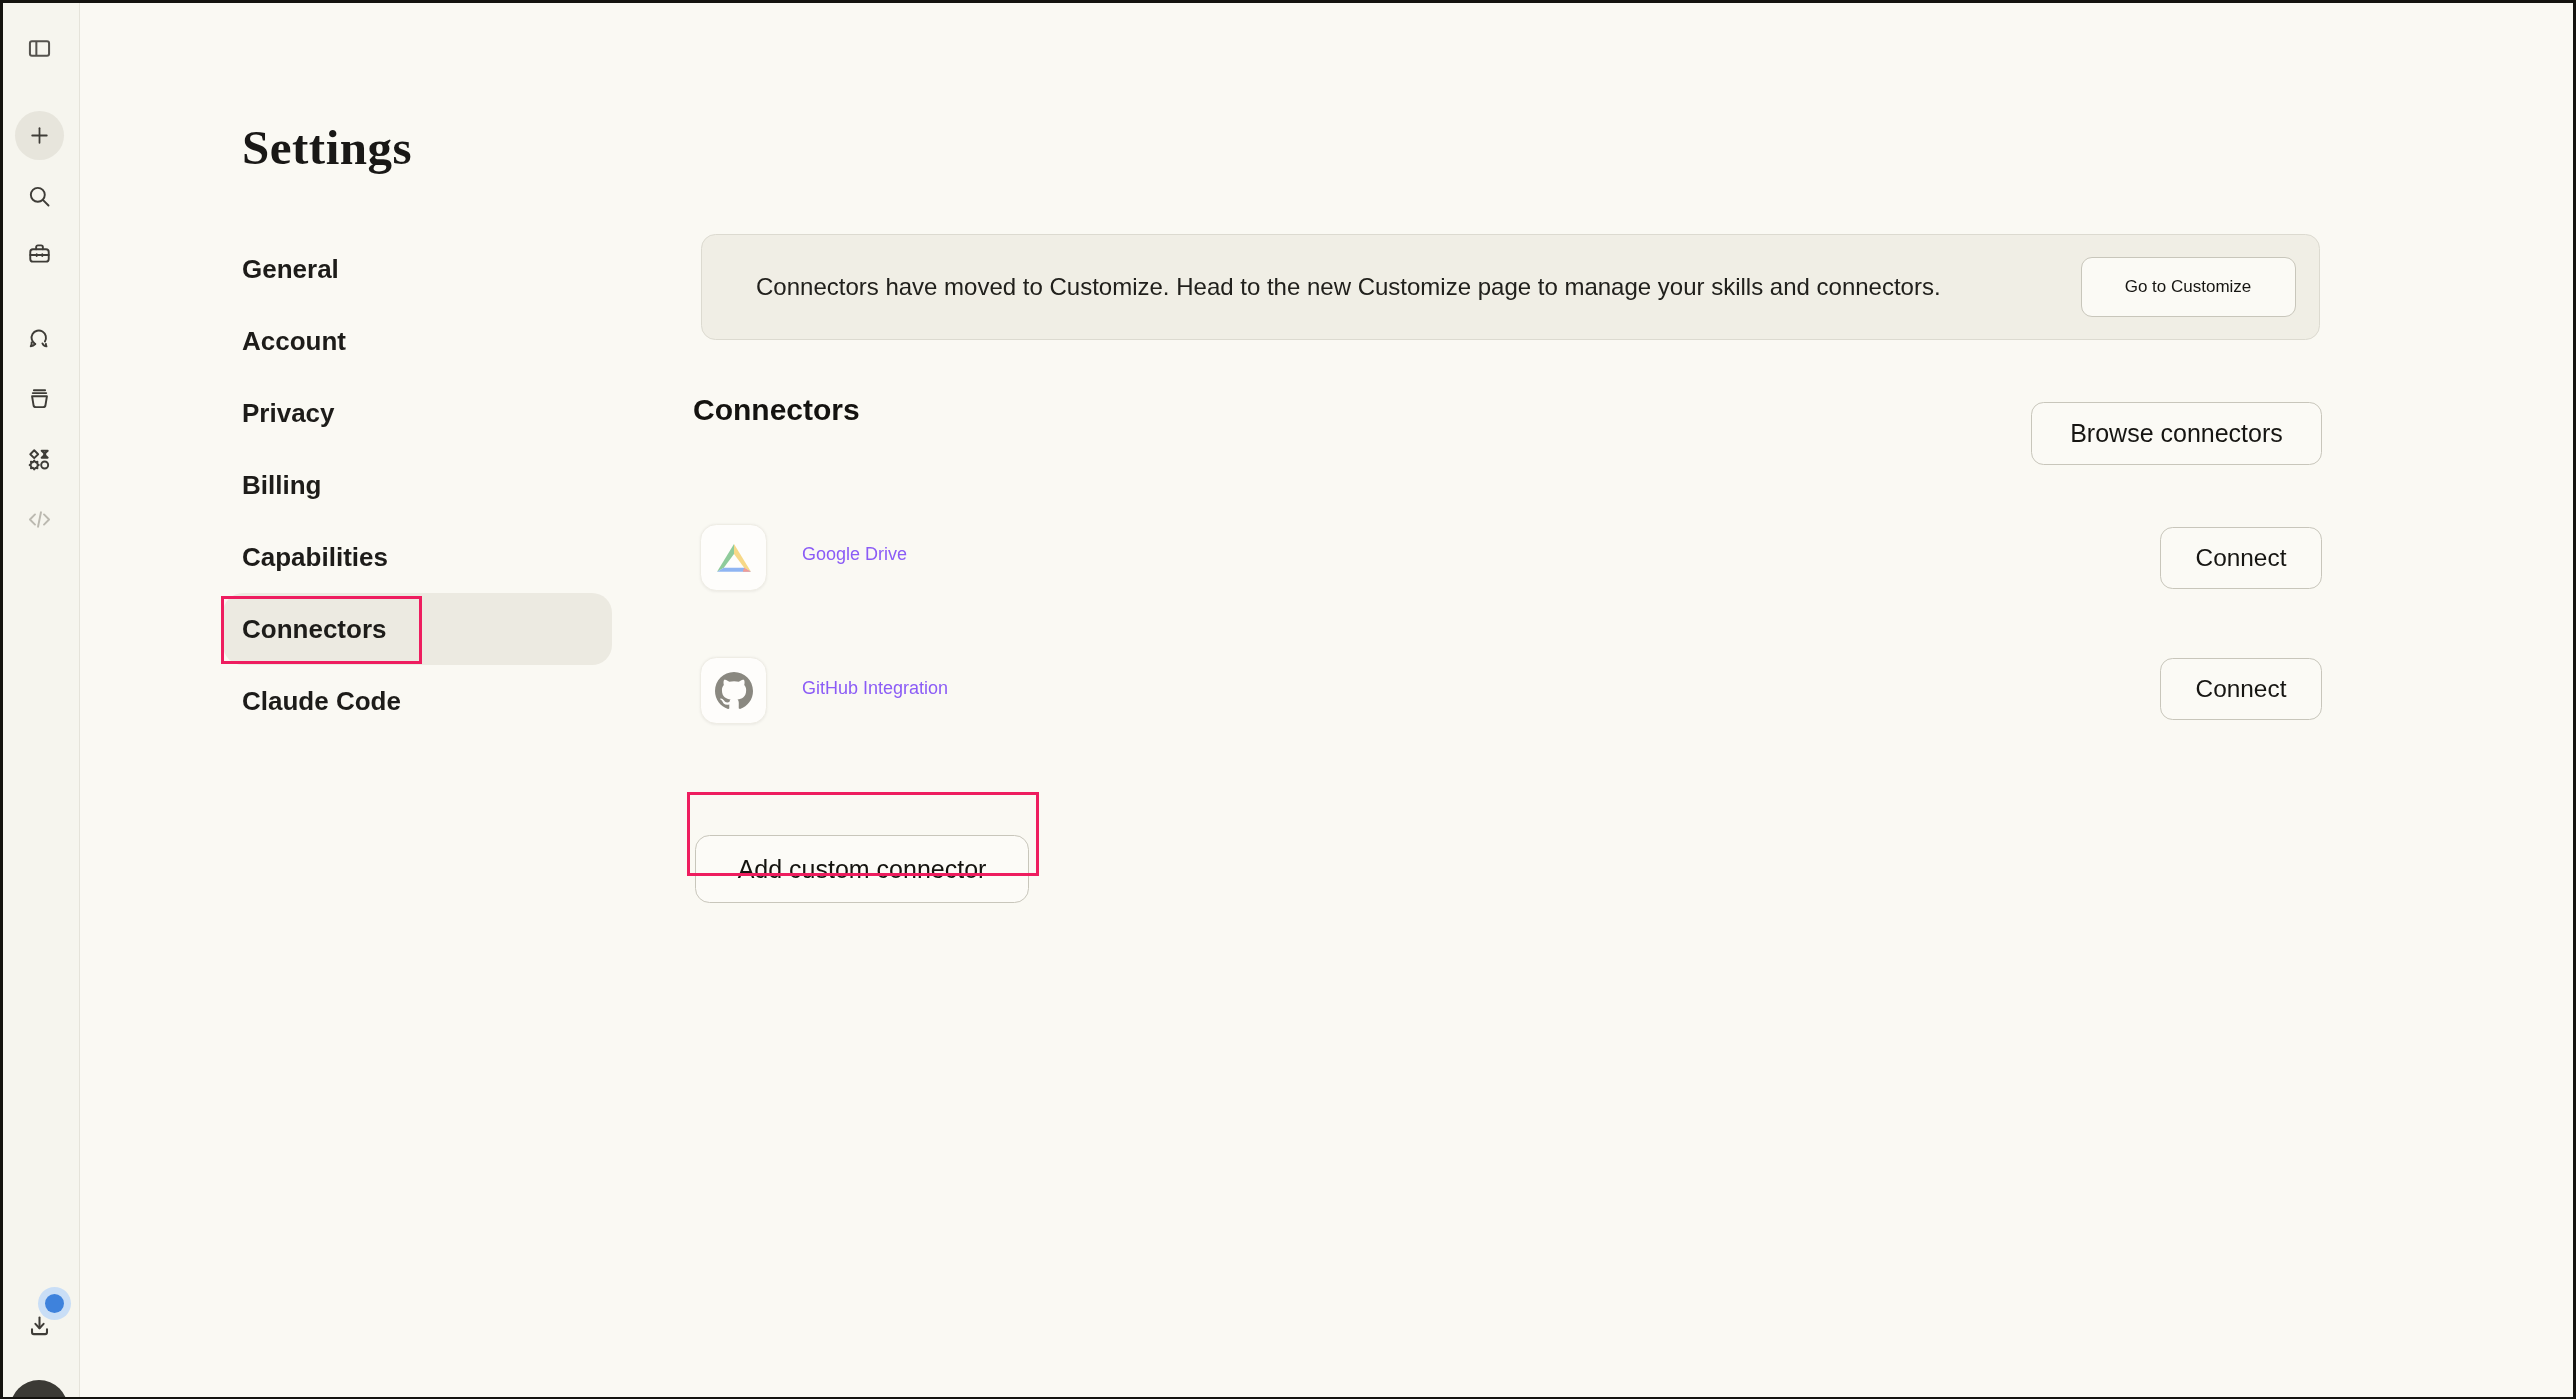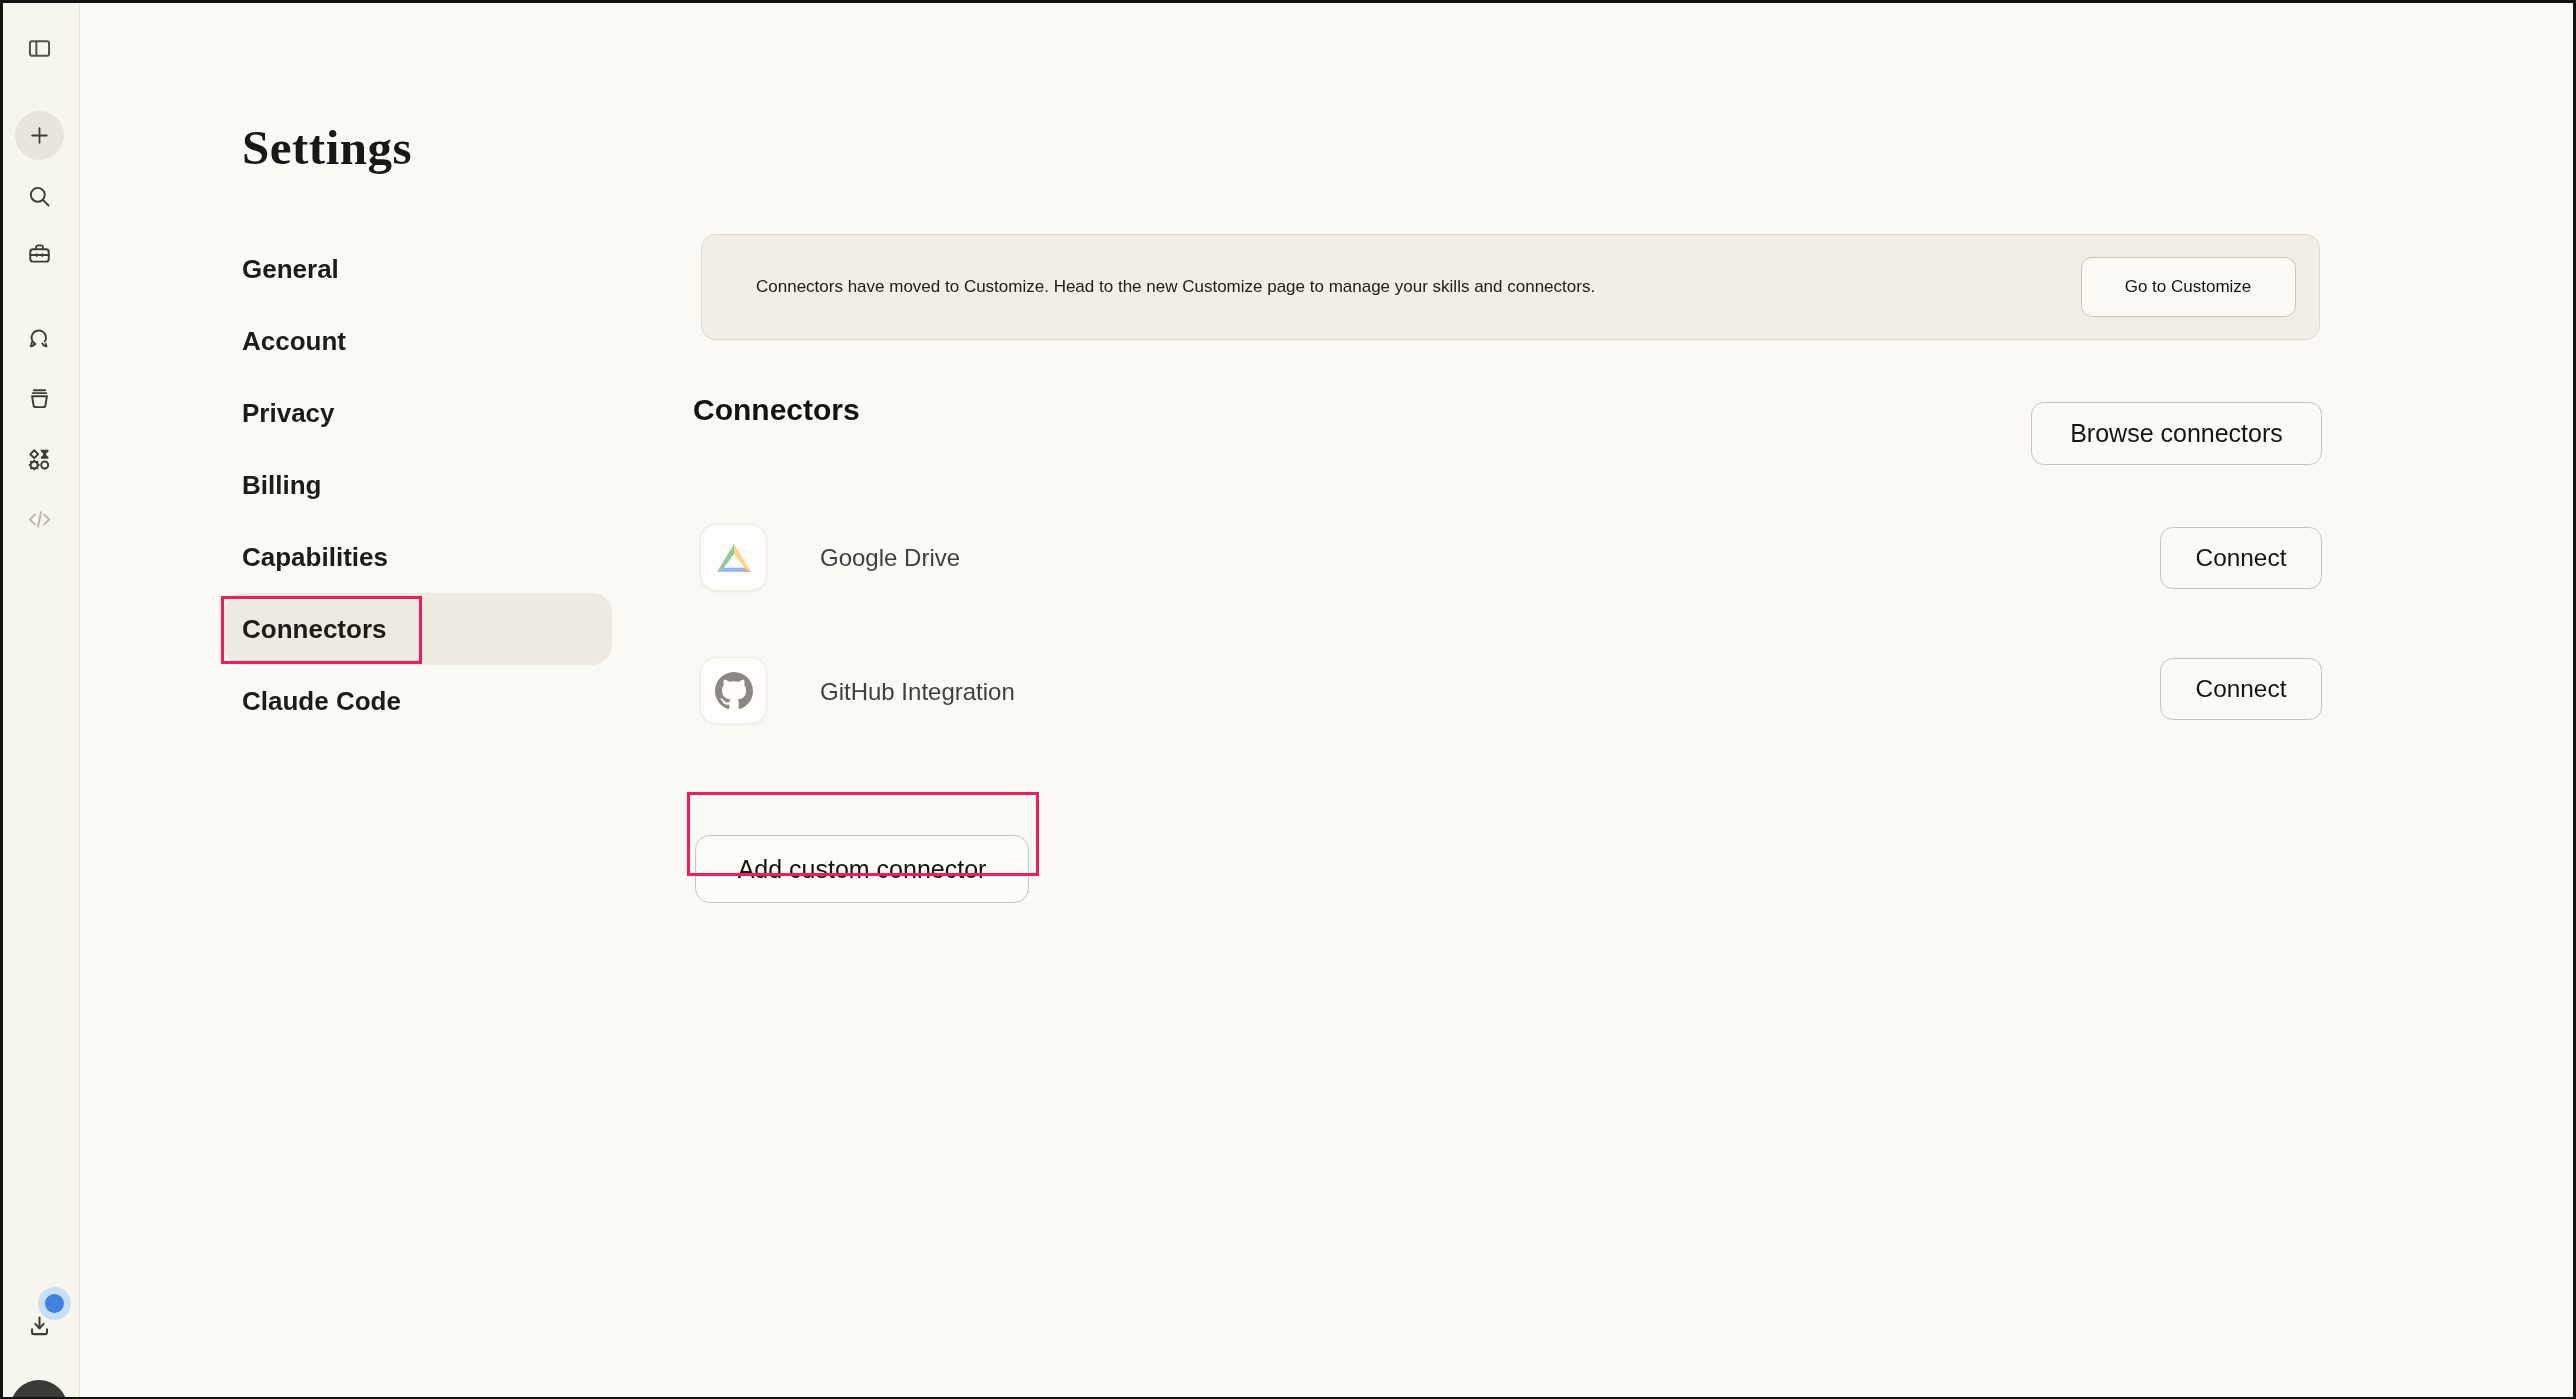--- a/index.html
+++ b/index.html
@@ -47,21 +47,21 @@
   .nav-item.active { background:#ECEAE1; }
   .annotation {
     position:absolute; border:3.6px solid #EE1D5F; pointer-events:none;
   }
   
   .banner {
     position:absolute; left:698px; top:231px; width:1619px; height:106px;
     background:#F0EEE5; border:0.9px solid #DCDAD0; border-radius:14.5px;
     display:flex; align-items:center; padding:0 23.5px 0 54px;
   }
-  .banner-text { font-size:17px; color:#21201C; flex:1; }
+  .banner-text { font-size:24px; color:#21201C; flex:1; }
   .btn {
     display:flex; align-items:center; justify-content:center;
     background:#FBFAF5; border:1.4px solid #C8C6BB; color:#161512;
     font-weight:500; cursor:pointer; font-family:"Liberation Sans", sans-serif;
   }
   .btn-go { width:215px; height:60px; border-radius:11px; font-size:17px; }
   
   .section-title {
     position:absolute; left:690px; top:390px;
     font-size:30px; font-weight:700; color:#141310;
@@ -74,21 +74,21 @@
     position:absolute; left:2028px; top:399px; width:291px; height:63px;
     border-radius:12.6px; font-size:25px;
   }
   
   .tile {
     position:absolute; left:697px; width:67px; height:67px;
     background:#FEFDFB; border:0.9px solid #EFEDE5; border-radius:16.3px;
     box-shadow:0 0.9px 2.7px rgba(0,0,0,.06);
     display:flex; align-items:center; justify-content:center;
   }
-  .conn-name { position:absolute; left:799px; font-size:24px; color:#404040;margin-left:18px; }
+  .conn-name { position:absolute; left:799px; font-size:18px; color:#8b5cf6; }
   .btn-connect { position:absolute; left:2157px; width:162px; height:62px; border-radius:12.6px; font-size:24.4px; }
   .btn-add {
     position:absolute; left:692px; top:832px; width:334px; height:68px;
     border-radius:14.5px; font-size:25px; background:#FCFBF7; color:#14130F;
   }
 </style>
 </head>
 <body>
 
 <div class="frame">

